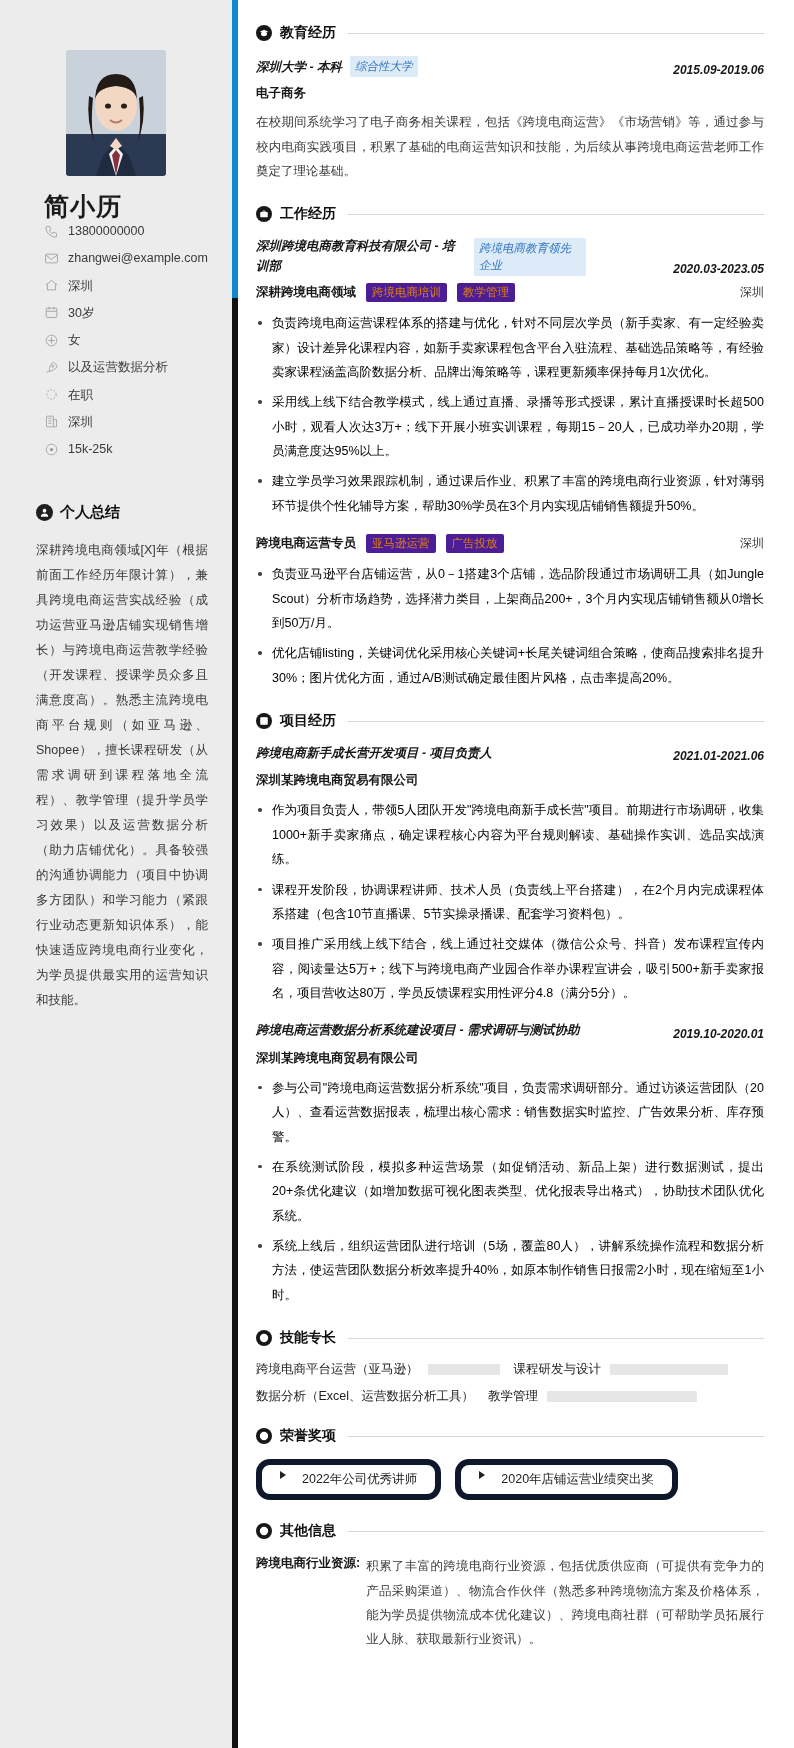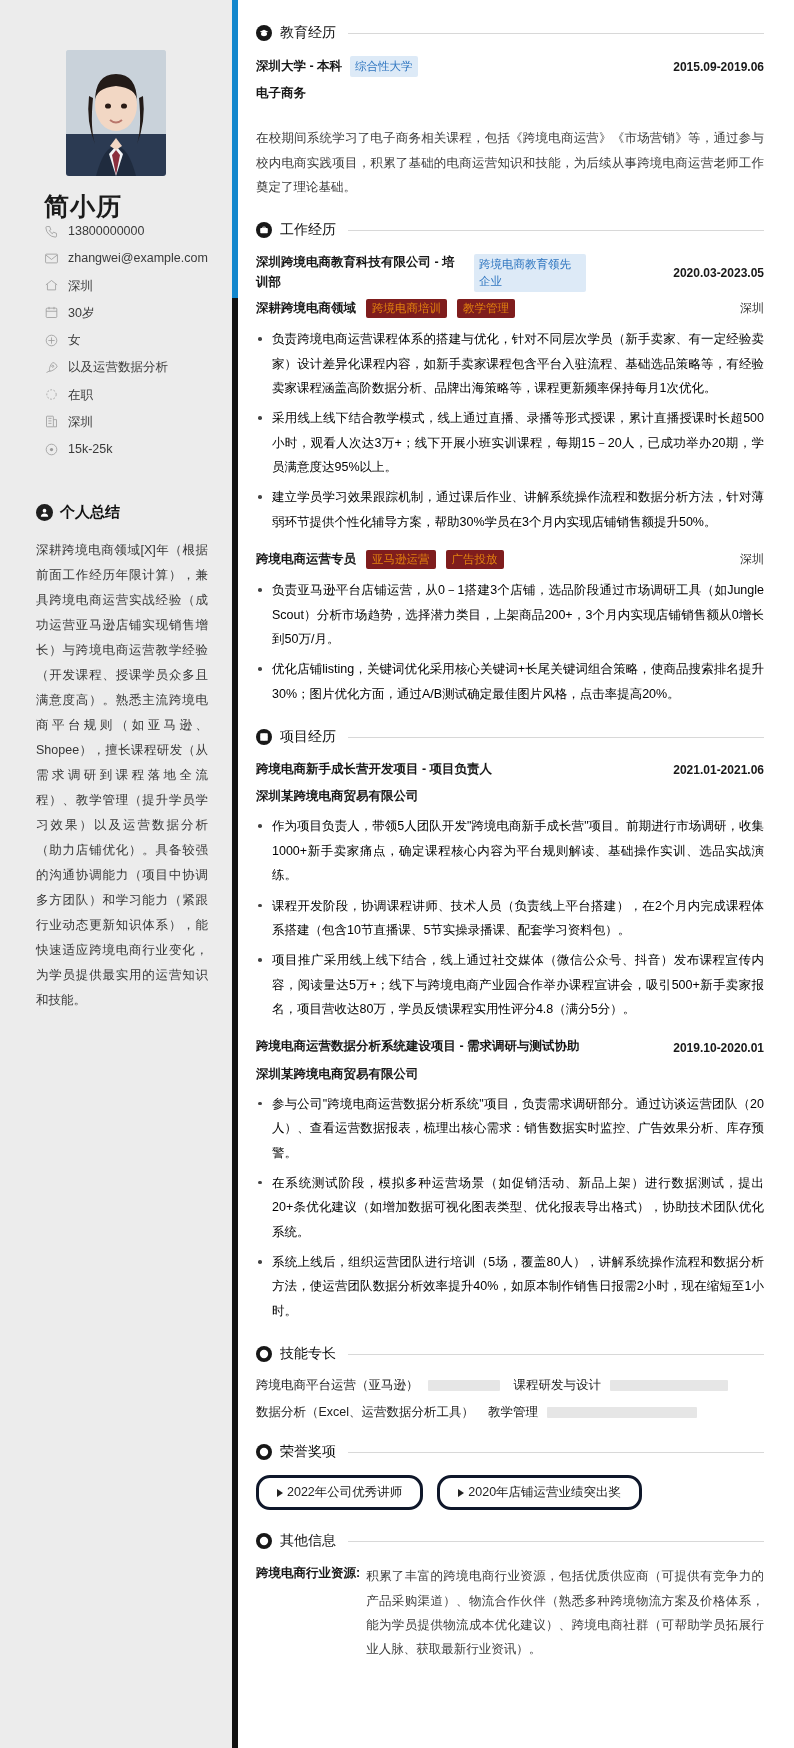--- a/index.html
+++ b/index.html
@@ -82,25 +82,25 @@
   .sec-head {
     display: flex; align-items: center; gap: 8px;
     margin: 0 0 14px 0;
   }
   .sec-head .dot {
     width: 16px; height: 16px; border-radius: 50%;
     background: #181818; flex: 0 0 16px;
     display: inline-flex; align-items: center; justify-content: center;
   }
   .sec-head .dot svg { width: 10px; height: 10px; fill: #fff; stroke: none; }
-  .sec-head .t { font-size: 14px; font-weight: normal; color: #111; white-space: nowrap; }
+  .sec-head .t { font-size: 14px; font-weight: bold; color: #111; white-space: nowrap; }
   .sec-head .rule { flex: 1 1 auto; height: 1px; background: #d8d8d8; margin-left: 4px; }
 
   .entry { margin-bottom: 16px; }
-  .entry-top { display: flex; align-items: center; gap: 8px; }
+  .entry-top { display: flex; align-items: flex-end; gap: 8px; font-style: italic; }
   .entry-org {
     font-size: 12.5px; font-weight: bold; color: #181818;
     line-height: 1.55; max-width: 210px;
   }
   .entry-org.wide { max-width: 330px; }
   .tag-blue {
     display: inline-block;
     background: #ddeaf7; color: #2f76c0;
     font-size: 11.5px; line-height: 1.5;
     padding: 2px 5px; border-radius: 2px;
@@ -109,26 +109,26 @@
   .entry-date {
     margin-left: auto; font-size: 12px; font-weight: bold;
     color: #181818; white-space: nowrap; padding-top: 1px;
   }
   .entry-sub {
     display: flex; align-items: center; gap: 10px;
     margin-top: 7px; flex-wrap: wrap;
   }
   .entry-role { font-size: 12.5px; font-weight: bold; color: #181818; }
   .tag-orange {
-    display: inline-block; background: #7f1d1d; color: #e2820f;
+    display: inline-block; background: #4c1d95; color: #e2820f;
     font-size: 11.5px; padding: 2px 6px; border-radius: 2px;
   }
   .entry-city { margin-left: auto; font-size: 12px; color: #333; }
   .entry-major { font-size: 12.5px; font-weight: bold; color: #181818; margin-top: 8px; }
-  .entry-desc { font-size: 12.5px; line-height: 1.95; color: #3b3b3b; margin-top: 24px; text-align: justify; }
+  .entry-desc { font-size: 12.5px; line-height: 1.95; color: #3b3b3b; margin-top: 8px; text-align: justify; }
   .entry-company { font-size: 12.5px; font-weight: bold; color: #181818; margin-top: 9px; }
 
   ul.bullets { list-style: none; margin-top: 9px; }
   ul.bullets li {
     position: relative; padding-left: 16px;
     font-size: 12.5px; line-height: 1.95; color: #000000;
     margin-bottom: 6px; text-align: justify;
   }
   ul.bullets li::before {
     content: ""; position: absolute; left: 2px; top: 10px;
@@ -138,23 +138,23 @@
   
   .skill-grid { display: flex; flex-wrap: wrap; gap: 10px 14px; margin-top: 4px; }
   .skill-item { display: flex; align-items: center; gap: 9px; }
   .skill-name { font-size: 12.5px; color: #222; white-space: nowrap; }
   .bar { height: 11px; background: #e6e6e6; border-radius: 1px; overflow: hidden; }
   .bar .fill { height: 100%; background: #1480c4; }
 
   
   .honor-row { display: flex; gap: 14px; margin-top: 2px; flex-wrap: wrap; }
   .honor-pill {
-    border: 3px solid #0f172a; border-radius: 14px;
+    border: 6px solid #0f172a; border-radius: 14px;
     padding: 6px 18px; font-size: 12.5px; color: #222;
-    display: flex; align-items: center; gap: 4px; background: #fff;
+    display: flex; gap: 16px; background: #fff;
   }
   .honor-pill .tri {
     width: 0; height: 0; border-left: 6px solid #222;
     border-top: 4px solid transparent; border-bottom: 4px solid transparent;
   }
 
   
   .other-row { display: flex; gap: 6px; margin-top: 2px; }
   .other-label { font-size: 12.5px; font-weight: bold; color: #181818; white-space: nowrap; padding-top: 1px; }
   .other-val { font-size: 12.5px; line-height: 1.95; color: #3b3b3b; text-align: justify; }
@@ -342,21 +342,21 @@
         </div>
         <div class="entry-sub">
           <span class="entry-role">深耕跨境电商领域</span>
           <span class="tag-orange">跨境电商培训</span>
           <span class="tag-orange">教学管理</span>
           <span class="entry-city">深圳</span>
         </div>
         <ul class="bullets">
           <li>负责跨境电商运营课程体系的搭建与优化，针对不同层次学员（新手卖家、有一定经验卖家）设计差异化课程内容，如新手卖家课程包含平台入驻流程、基础选品策略等，有经验卖家课程涵盖高阶数据分析、品牌出海策略等，课程更新频率保持每月1次优化。</li>
           <li>采用线上线下结合教学模式，线上通过直播、录播等形式授课，累计直播授课时长超500小时，观看人次达3万+；线下开展小班实训课程，每期15－20人，已成功举办20期，学员满意度达95%以上。</li>
-          <li>建立学员学习效果跟踪机制，通过课后作业、讲解系统操作流程和数据分析方法，针对薄弱环节提供个性化辅导方案，帮助30%学员在3个月内实现店铺销售额提升50%。</li>
+          <li>建立学员学习效果跟踪机制，通过课后作业、积累了丰富的跨境电商行业资源，针对薄弱环节提供个性化辅导方案，帮助30%学员在3个月内实现店铺销售额提升50%。</li>
         </ul>
       </div>
 
       <div class="entry">
         <div class="entry-sub">
           <span class="entry-role">跨境电商运营专员</span>
           <span class="tag-orange">亚马逊运营</span>
           <span class="tag-orange">广告投放</span>
           <span class="entry-city">深圳</span>
         </div>

